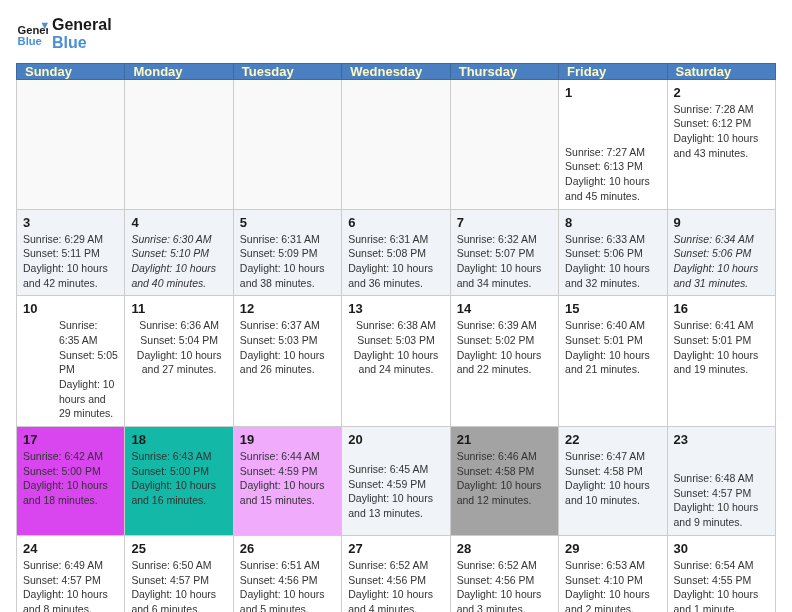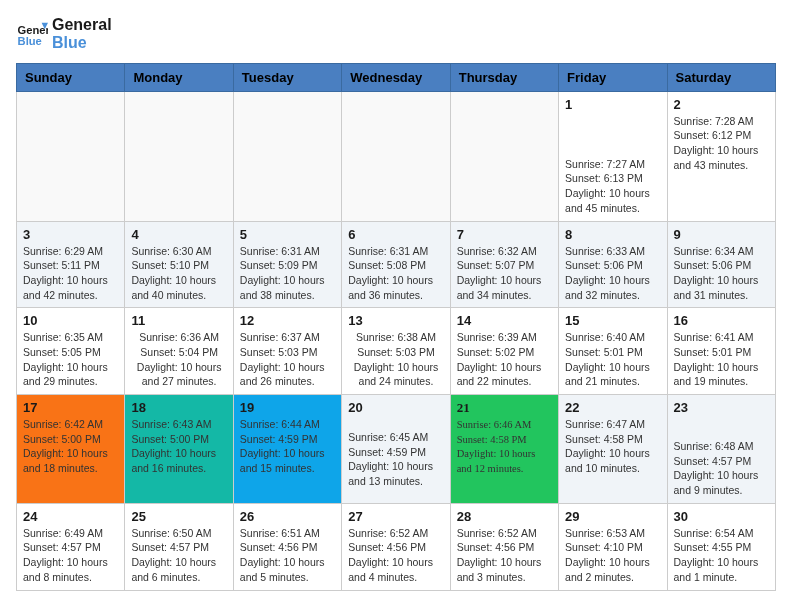--- a/index.html
+++ b/index.html
@@ -37,25 +37,25 @@
       font-size: 14px;
       color: #555;
     }
     .calendar {
       width: 100%;
       border-collapse: collapse;
       border: 1px solid #ccc;
     }
     .calendar th {
       background-color: #4a7fc1;
-      color: #000000;
+      color: #fef9c3;
       font-size: 13px;
       font-weight: bold;
       text-align: left;
-      padding: 6px 8px;
+      padding: 0 8px;
       border: 1px solid #3a6aa0;
     }
     .calendar td {
       vertical-align: top;
       padding: 5px 6px;
       border: 1px solid #ccc;
       width: 108px;
       height: 82px;
       background: #fff;
       font-size: 11px;
@@ -137,21 +137,21 @@
       </tr>
       <tr class="week-row" style="background: rgb(240, 244, 248);">
         <td style="background: rgb(240, 244, 248);">
           <div class="day-number">3</div>
           <div class="day-info" style="white-space: pre-line;">Sunrise: 6:29 AM
 Sunset: 5:11 PM
 Daylight: 10 hours and 42 minutes.</div>
         </td>
         <td style="background: rgb(240, 244, 248);">
           <div class="day-number">4</div>
-          <div class="day-info" style="white-space: pre-line;">Sunrise: 6:30 AM
+          <div class="day-info" style="white-space: pre-line; font-style: italic;">Sunrise: 6:30 AM
 Sunset: 5:10 PM
 Daylight: 10 hours and 40 minutes.</div>
         </td>
         <td style="background: rgb(240, 244, 248);">
           <div class="day-number">5</div>
           <div class="day-info" style="white-space: pre-line;">Sunrise: 6:31 AM
 Sunset: 5:09 PM
 Daylight: 10 hours and 38 minutes.</div>
         </td>
         <td style="background: rgb(240, 244, 248);">
@@ -167,29 +167,29 @@
 Daylight: 10 hours and 34 minutes.</div>
         </td>
         <td style="background: rgb(240, 244, 248);">
           <div class="day-number">8</div>
           <div class="day-info" style="white-space: pre-line;">Sunrise: 6:33 AM
 Sunset: 5:06 PM
 Daylight: 10 hours and 32 minutes.</div>
         </td>
         <td style="background: rgb(240, 244, 248);">
           <div class="day-number">9</div>
-          <div class="day-info" style="white-space: pre-line;">Sunrise: 6:34 AM
+          <div class="day-info" style="white-space: pre-line; font-style: italic;">Sunrise: 6:34 AM
 Sunset: 5:06 PM
 Daylight: 10 hours and 31 minutes.</div>
         </td>
       </tr>
       <tr class="week-row">
         <td>
           <div class="day-number">10</div>
-          <div class="day-info" style="white-space: pre-line;">Sunrise: 6:35 AM
+          <div class="day-info" style="white-space: pre-line; margin-left: 36px;">Sunrise: 6:35 AM
 Sunset: 5:05 PM
 Daylight: 10 hours and 29 minutes.</div>
         </td>
         <td>
           <div class="day-number">11</div>
           <div class="day-info" style="white-space: pre-line; text-align: center;">Sunrise: 6:36 AM
 Sunset: 5:04 PM
 Daylight: 10 hours and 27 minutes.</div>
         </td>
         <td>
@@ -217,45 +217,45 @@
 Daylight: 10 hours and 21 minutes.</div>
         </td>
         <td>
           <div class="day-number">16</div>
           <div class="day-info" style="white-space: pre-line;">Sunrise: 6:41 AM
 Sunset: 5:01 PM
 Daylight: 10 hours and 19 minutes.</div>
         </td>
       </tr>
       <tr class="week-row" style="background: rgb(240, 244, 248);">
-        <td style="background: #f97316;">
+        <td style="background: #d946ef;">
           <div class="day-number">17</div>
           <div class="day-info" style="white-space: pre-line;">Sunrise: 6:42 AM
 Sunset: 5:00 PM
 Daylight: 10 hours and 18 minutes.</div>
         </td>
         <td style="background: #14b8a6;">
           <div class="day-number">18</div>
           <div class="day-info" style="white-space: pre-line;">Sunrise: 6:43 AM
 Sunset: 5:00 PM
 Daylight: 10 hours and 16 minutes.</div>
         </td>
-        <td style="background: #0ea5e9; margin-top: 30px;">
+        <td style="background: #f0abfc; margin-top: 30px;">
           <div class="day-number">19</div>
           <div class="day-info" style="white-space: pre-line;">Sunrise: 6:44 AM
 Sunset: 4:59 PM
 Daylight: 10 hours and 15 minutes.</div>
         </td>
         <td style="background: rgb(240, 244, 248);">
           <div class="day-number">20</div>
           <div class="day-info" style="white-space: pre-line; margin-top: 15px;">Sunrise: 6:45 AM
 Sunset: 4:59 PM
 Daylight: 10 hours and 13 minutes.</div>
         </td>
-        <td style="background: #22c55e; font-family: Liberation Serif, serif;">
+        <td style="background: #a3a3a3;">
           <div class="day-number">21</div>
           <div class="day-info" style="white-space: pre-line;">Sunrise: 6:46 AM
 Sunset: 4:58 PM
 Daylight: 10 hours and 12 minutes.</div>
         </td>
         <td style="background: rgb(240, 244, 248);">
           <div class="day-number">22</div>
           <div class="day-info" style="white-space: pre-line;">Sunrise: 6:47 AM
 Sunset: 4:58 PM
 Daylight: 10 hours and 10 minutes.</div>

